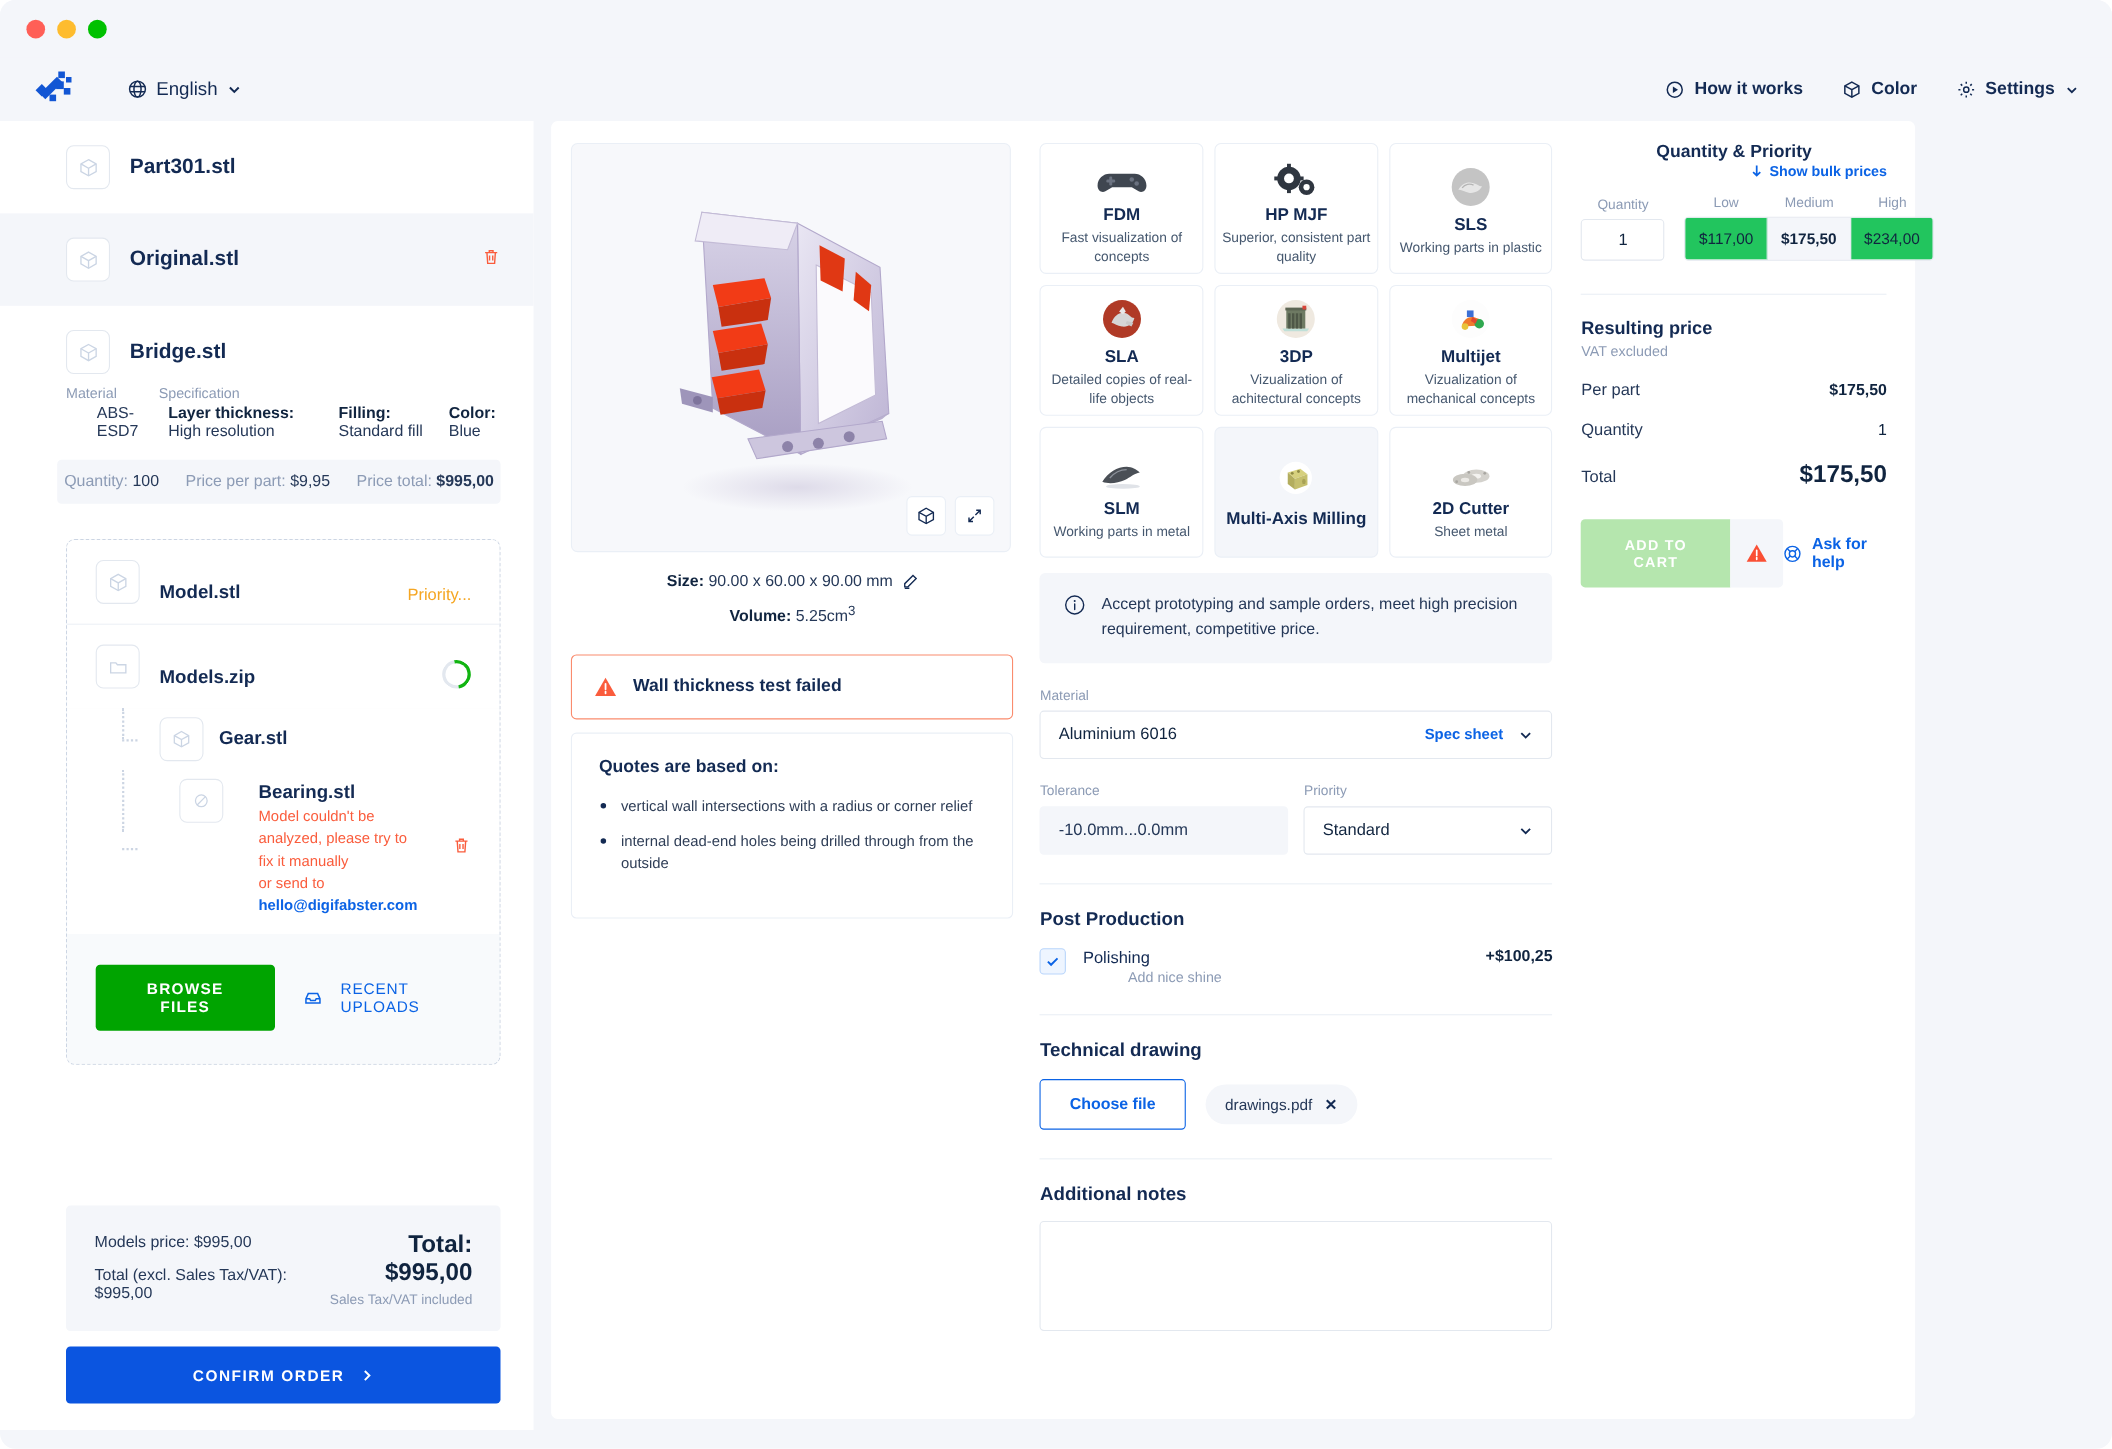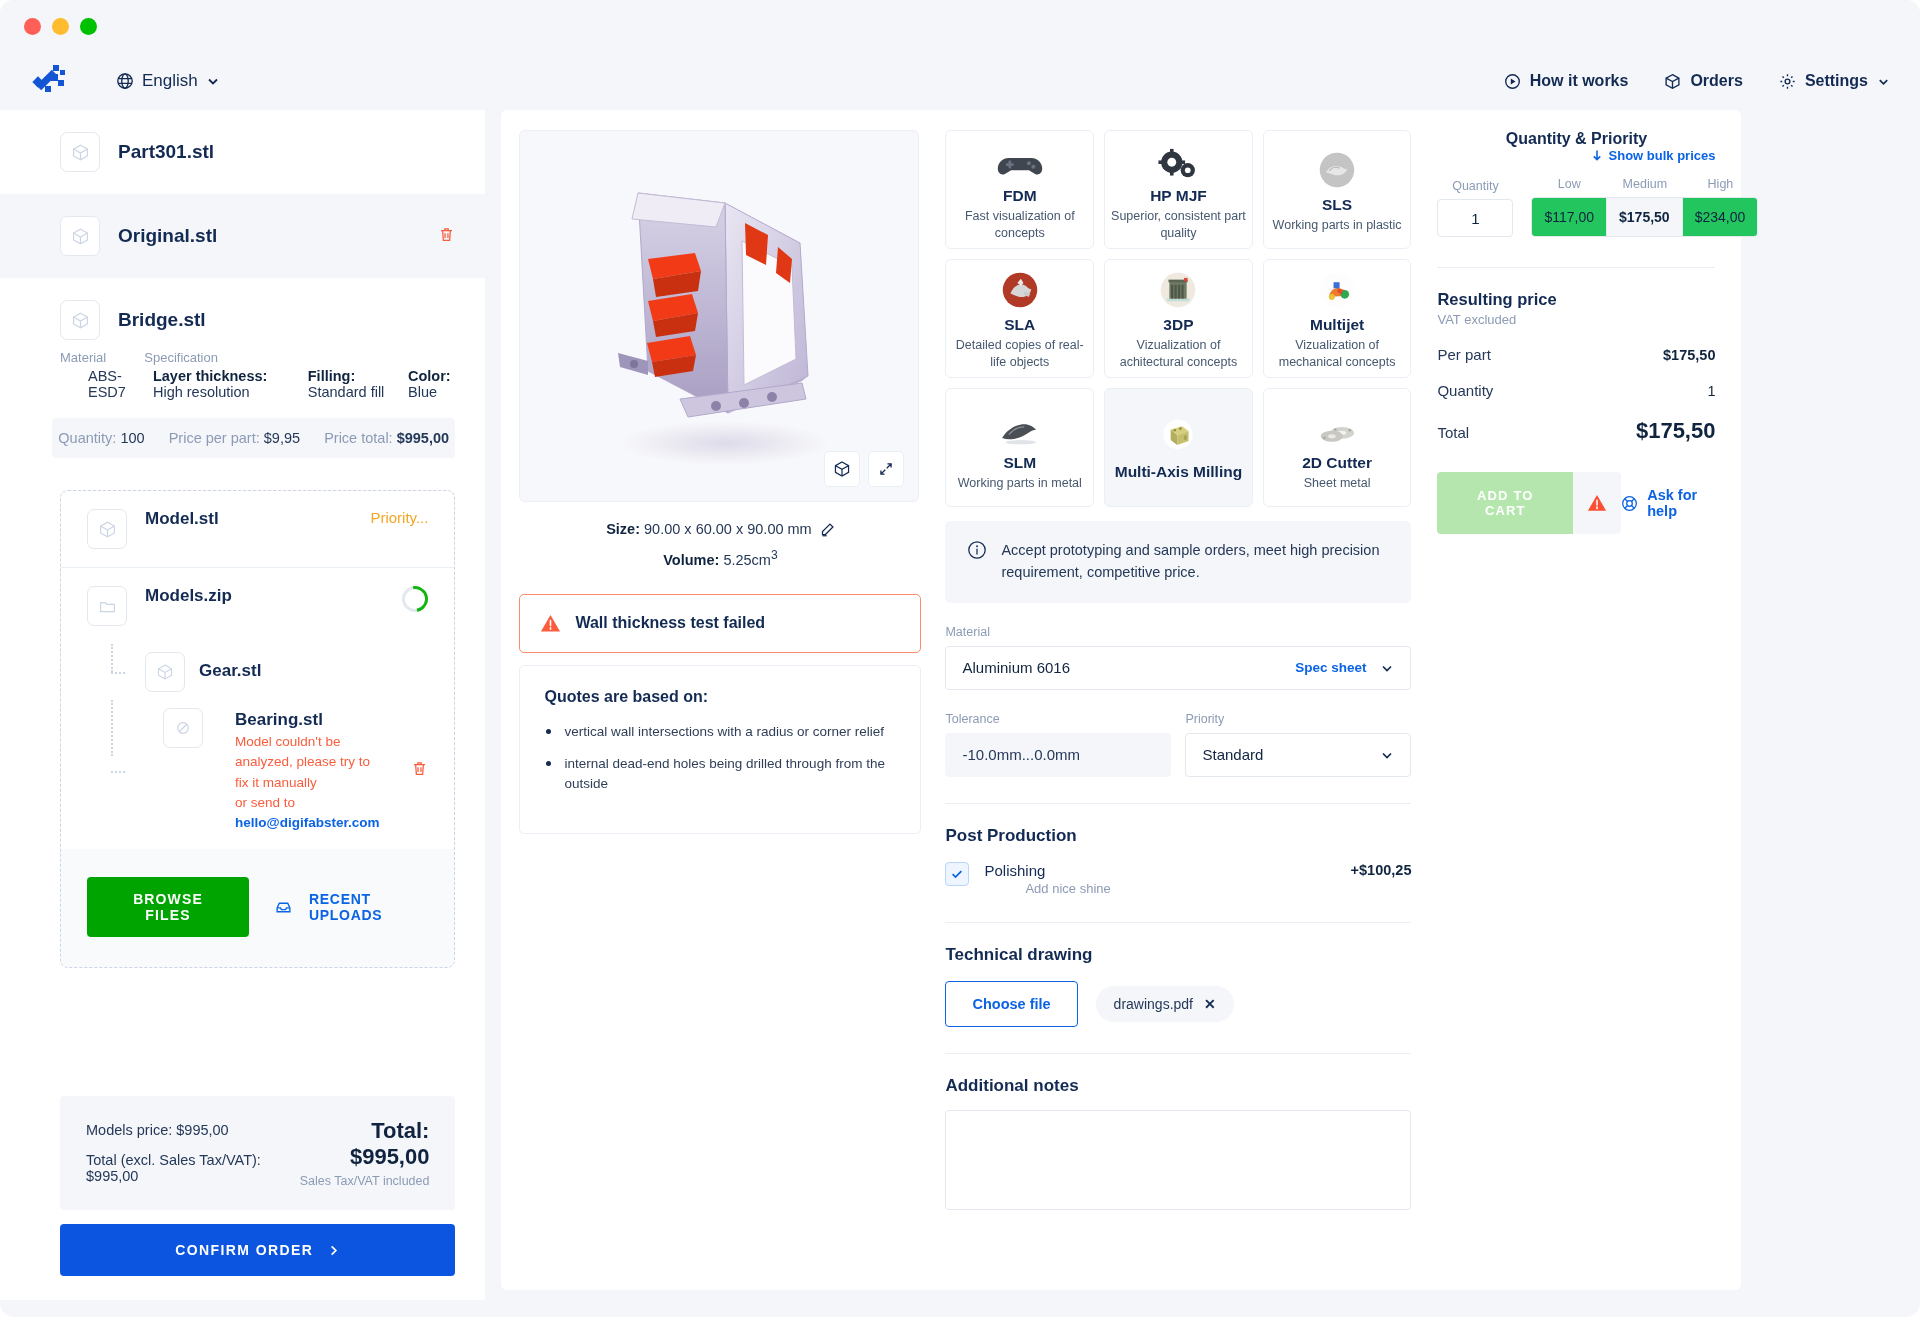--- a/index.html
+++ b/index.html
@@ -82,21 +82,21 @@
   }
   .price-strip .lbl { color: #8c9bb5; }
   .price-strip .sep { display: inline-block; width: 16px; }
 
   
   .upload {
     margin: 32px 30px 0 60px; border: 1px dashed #ccd5e3; border-radius: 8px;
     background: #f8fafc; overflow: hidden;
   }
   .up-row {
-    display: flex; align-items: flex-start; gap: 18px; padding: 18px 26px;
+    display: flex; align-items: flex-end; gap: 18px; padding: 18px 26px;
     border-bottom: 1px solid #eaeff6; background: #f8fafc;
   }
   .up-row.white { background: #fff; }
   .up-name { font-size: 17px; font-weight: 600; color: #132a53; }
   .analyzing { margin-left: auto; color: #f5a623; font-size: 15px; font-weight: 500; }
   .spinner {
     margin-left: auto; width: 26px; height: 26px; border-radius: 50%;
     border: 3px solid #e3e8ef; border-top-color: #11b411; border-right-color: #11b411;
     transform: rotate(35deg);
   }
@@ -117,21 +117,21 @@
   .err { color: #fa5c3c; font-size: 13.5px; line-height: 1.5; margin-top: 2px; max-width: 400px; }
   .err a { color: #0b63e5; font-weight: 700; text-decoration: none; }
   .up-actions { display: flex; align-items: center; gap: 26px; padding: 28px 26px 30px; justify-content: center; background:#f8fafc; }
   .btn-browse {
     background: #00a400; color: #fff; border: none; border-radius: 4px;
     padding: 14px 28px; font-size: 14px; font-weight: 700; letter-spacing: .08em;
     cursor: pointer; font-family: inherit;
   }
   .btn-recent {
     display: flex; align-items: center; gap: 17px; color: #0b63e5;
-    font-size: 14px; font-weight: 700; letter-spacing: .05em; cursor: pointer;
+    font-size: 14px; font-weight: 400; letter-spacing: .05em; cursor: pointer;
   }
 
   
   .left-footer { margin-top: auto; padding: 0 30px 24px 60px; }
   .totals {
     background: #f4f6fa; border-radius: 4px; padding: 22px 26px;
     display: flex; align-items: center; justify-content: space-between;
   }
   .totals .ln { font-size: 14.5px; color: #253858; margin-bottom: 14px; }
   .totals .ln:last-child { margin-bottom: 0; }
@@ -328,21 +328,21 @@
         </span>
         <span>How it works</span>
       </div>
       <div class="nav-item">
         <span class="icon">
           <svg viewBox="0 0 20 20" width="17" height="17" fill="none" stroke="#132a53" stroke-width="1.6">
             <path d="M10 2 17.5 6v8L10 18 2.5 14V6z"></path>
               <path d="M2.5 6 10 10l7.5-4M10 10v8"></path>
           </svg>
         </span>
-        <span>Orders</span>
+        <span>Color</span>
       </div>
       <div class="nav-item">
         <span class="icon">
           <svg viewBox="0 0 20 20" width="17" height="17" fill="none" stroke="#132a53" stroke-width="1.6">
             <circle cx="10" cy="10" r="2.8"></circle>
             <path d="M10 1.6v2.2M10 16.2v2.2M18.4 10h-2.2M3.8 10H1.6M15.9 4.1l-1.6 1.6M5.7 14.3l-1.6 1.6M15.9 15.9l-1.6-1.6M5.7 5.7 4.1 4.1"></path>
           </svg>
         </span>
         <span>Settings</span>
         <span class="icon">

